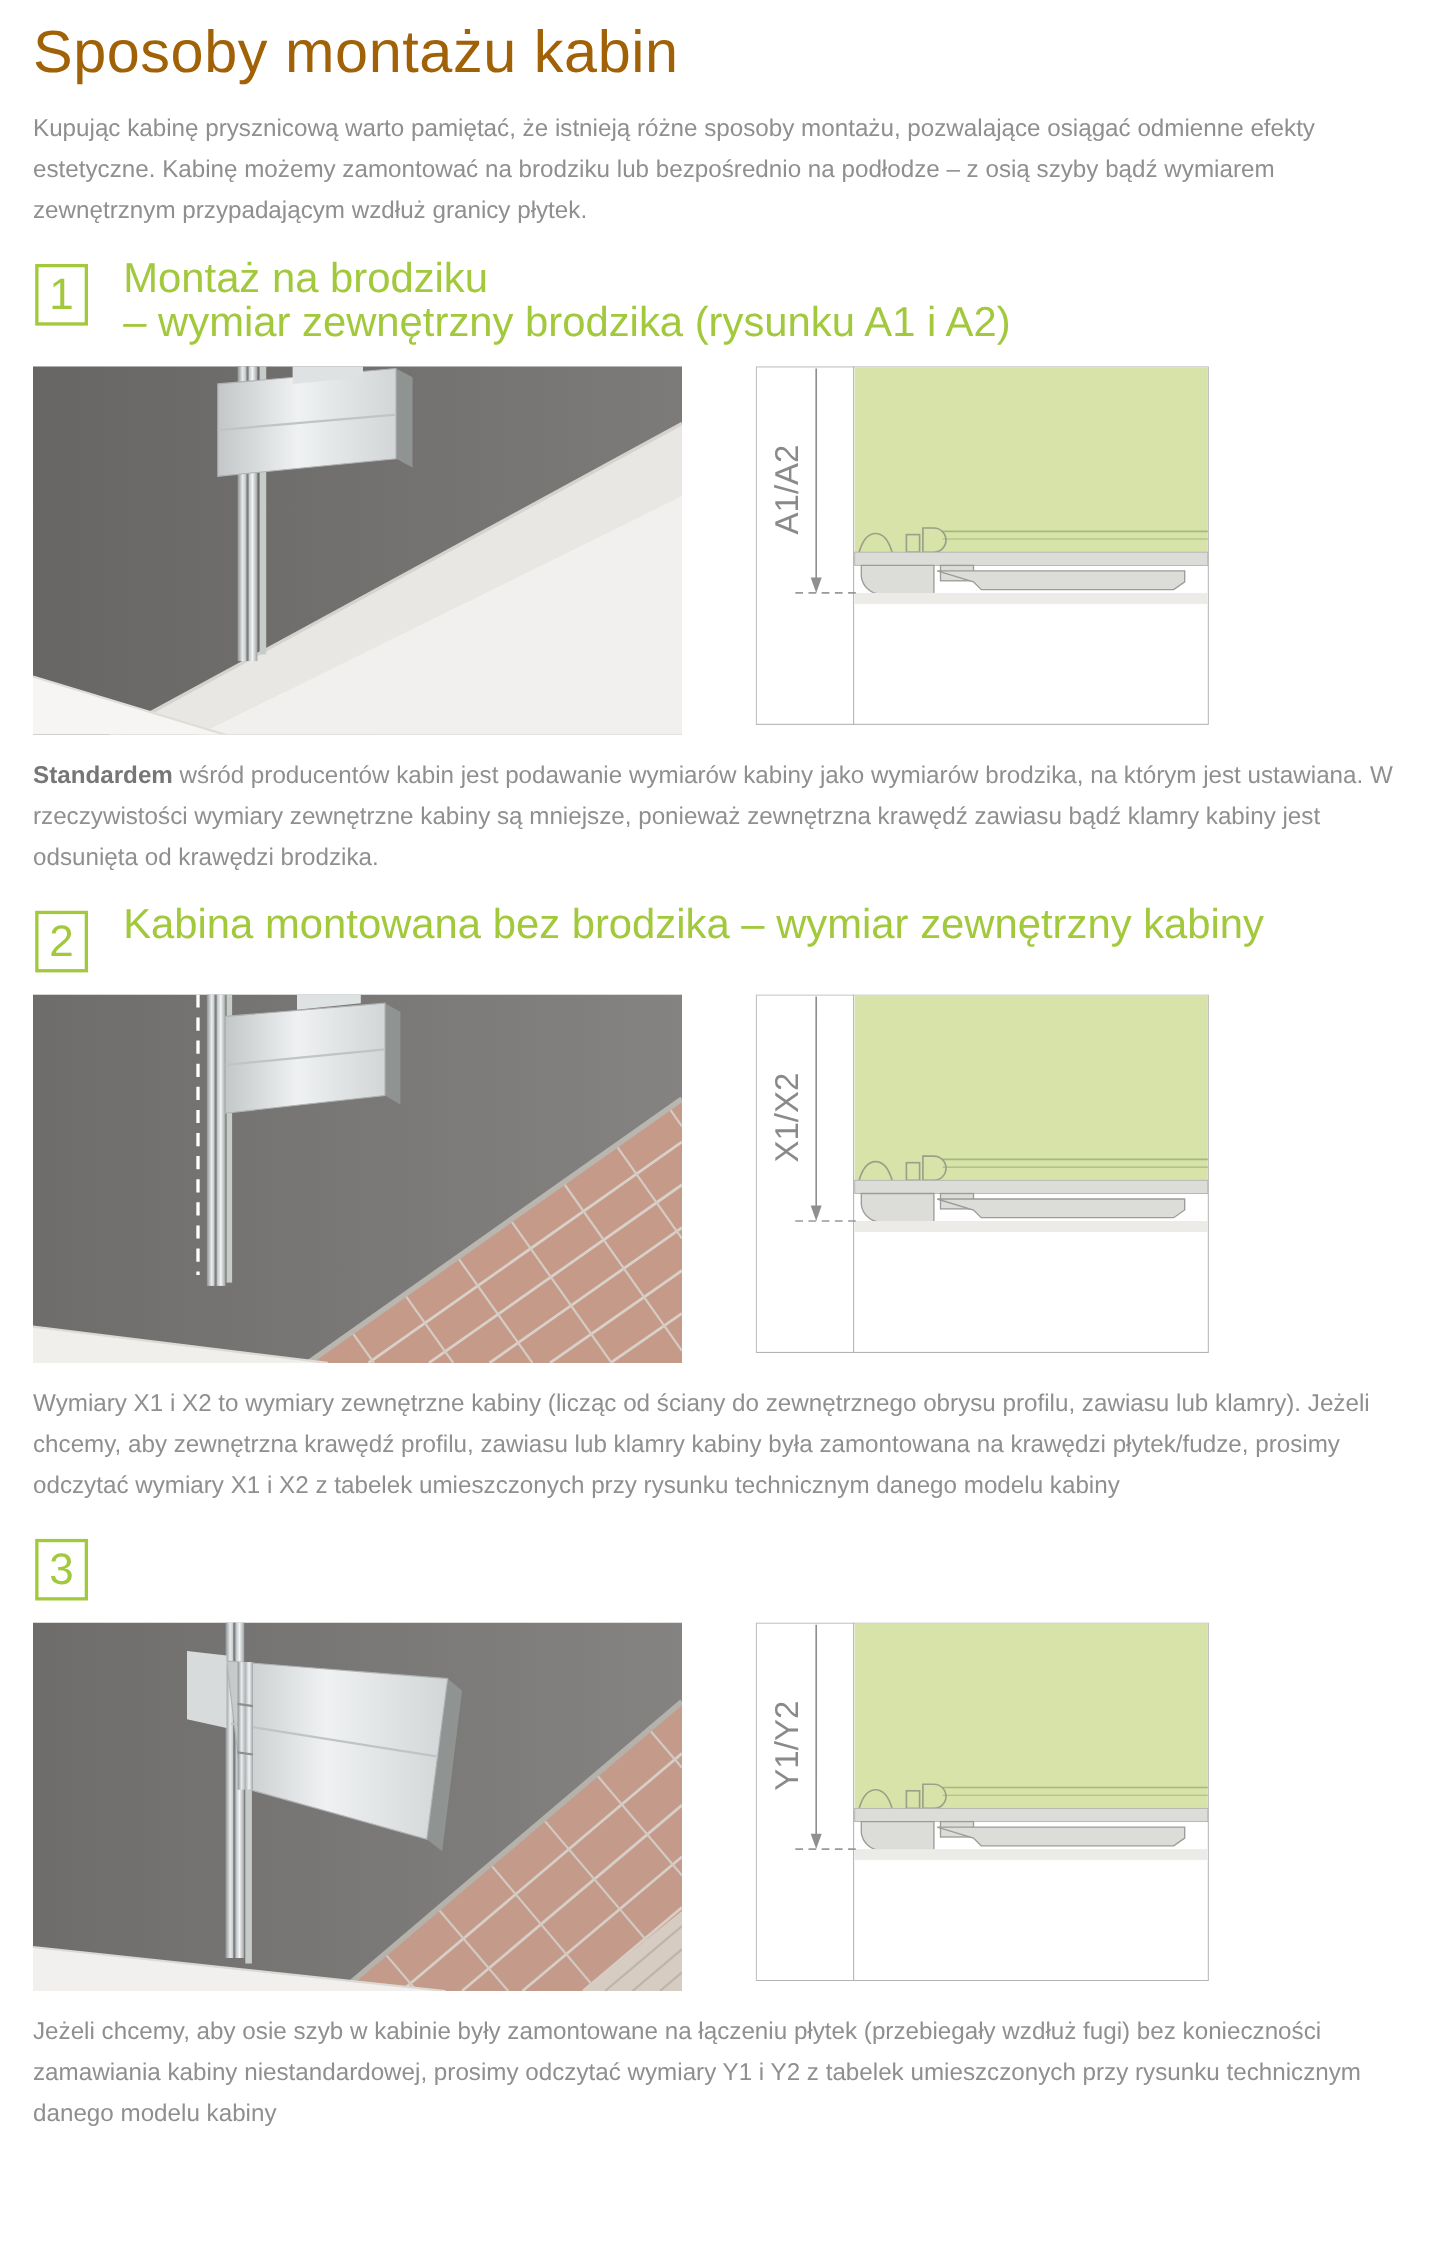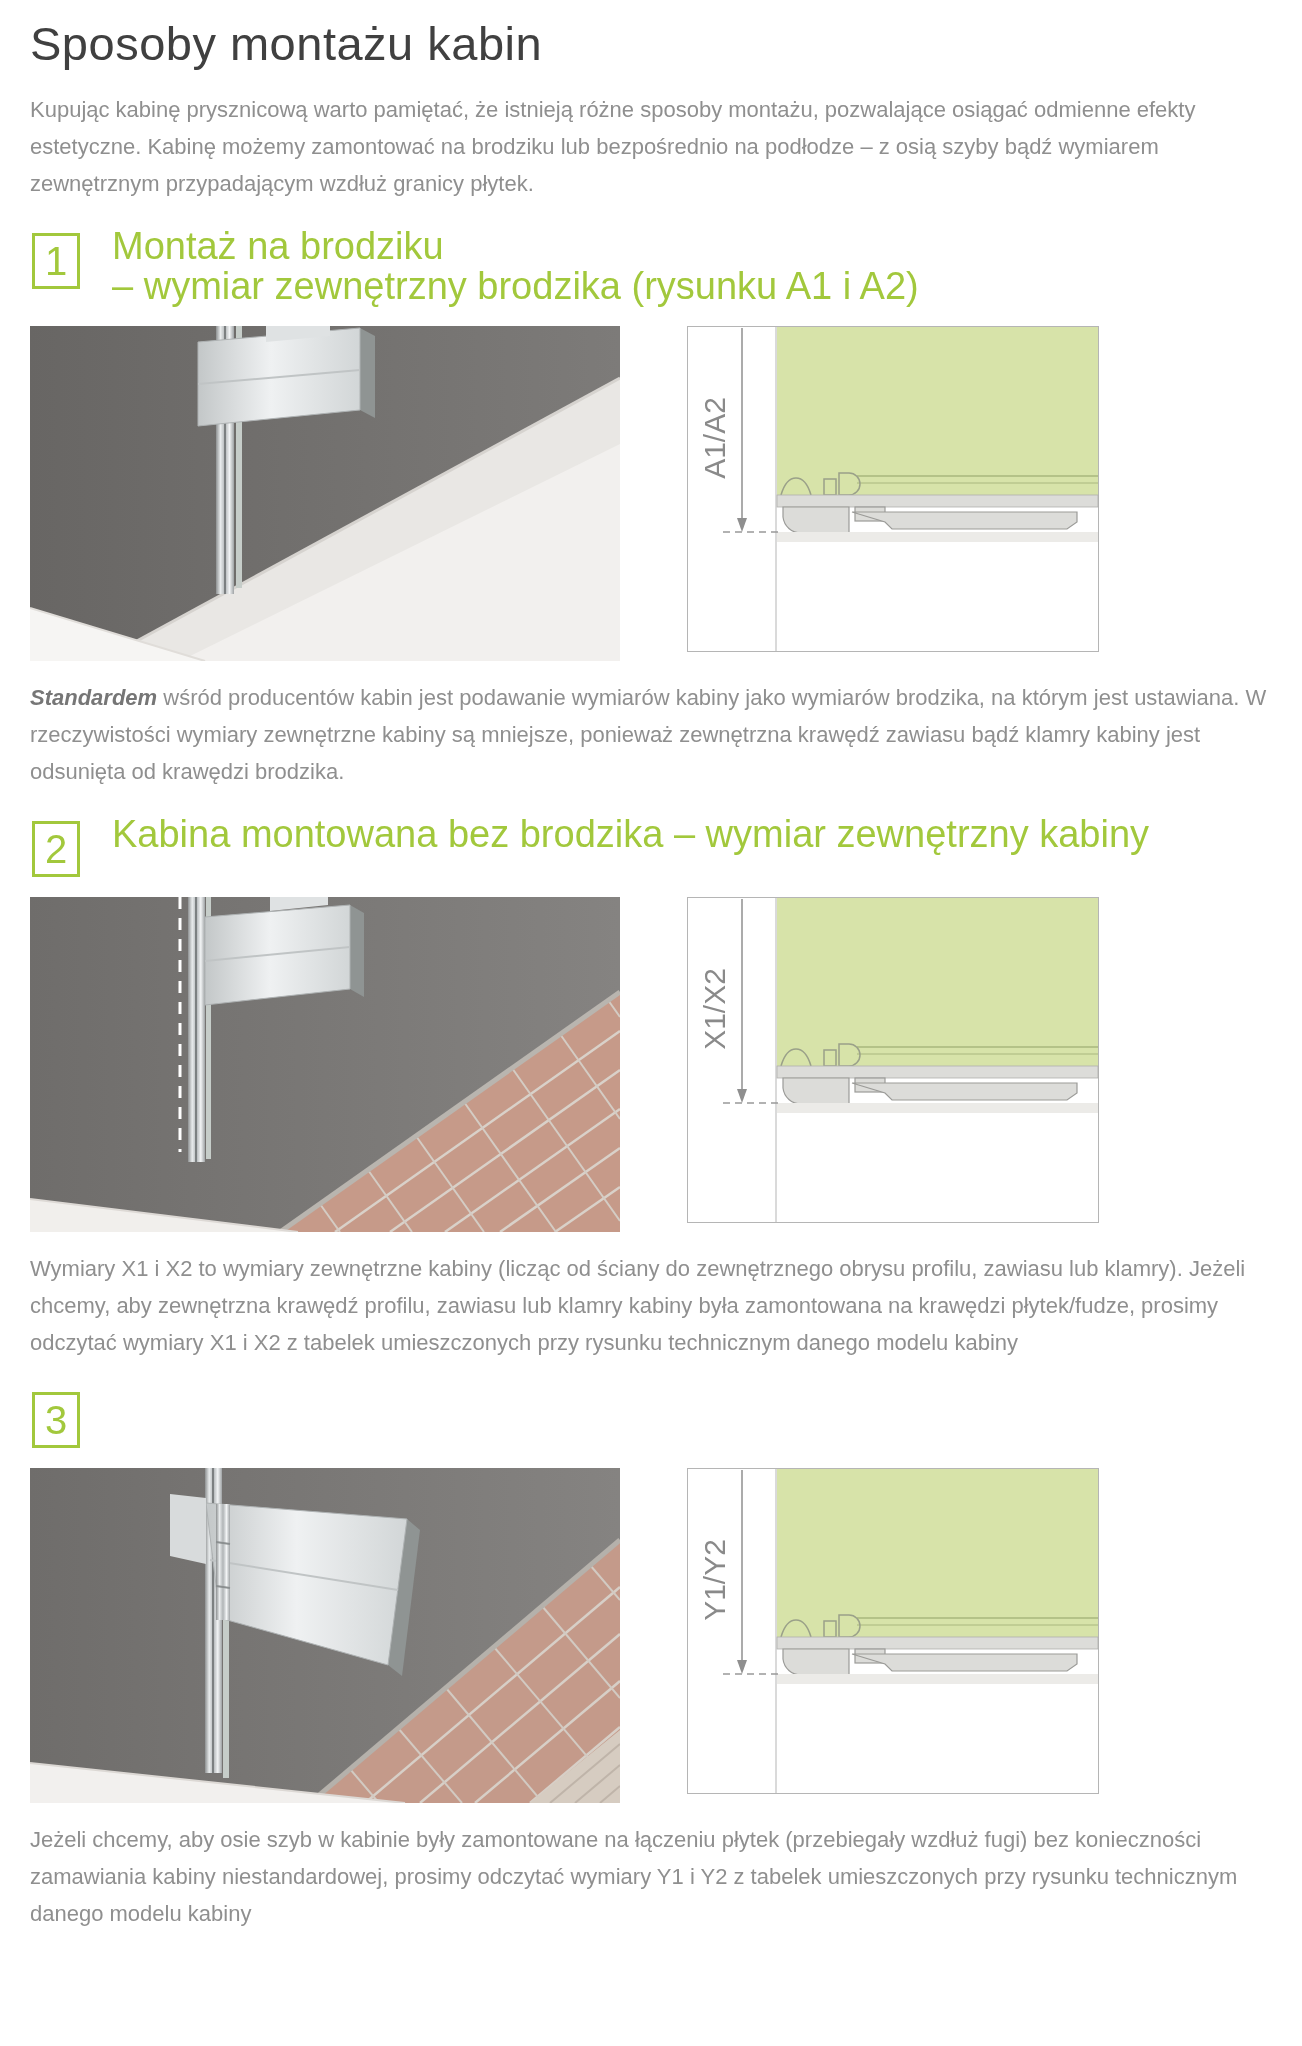--- a/index.html
+++ b/index.html
@@ -4,28 +4,28 @@
 <style>
   html, body { margin: 0; padding: 0; background: #ffffff; }
   body {
     width: 1302px; height: 2046px; overflow: hidden;
     font-family: "Liberation Sans", sans-serif;
     -webkit-font-smoothing: antialiased;
   }
   .page { padding: 10px 30px 0 30px; }
 
   .title {
-    color: #404040; font-size: 47px; font-weight: 400;
+    color: #a16207; font-size: 54px; font-weight: 400;
     margin: 6px 0 20px 0; letter-spacing: 0.5px;
   }
   .intro, .note {
     color: #8f8f8f; font-size: 22px; line-height: 37px;
     margin: 4px 0 24px 0; max-width: 1248px;
   }
-  .note b { color: #767676; font-weight: bold; font-style: italic; }
+  .note b { color: #767676; font-weight: bold; }
 
   .section-header { display: flex; align-items: flex-start; margin: 6px 0 20px 2px; }
   .num-box {
     flex: 0 0 auto; width: 42px; height: 50px; margin-top: 7px;
     border: 3px solid #a2c83c; color: #a2c83c;
     font-size: 40px; line-height: 1;
     display: flex; align-items: center; justify-content: center;
     background: #ffffff;
   }
   .section-heading {

